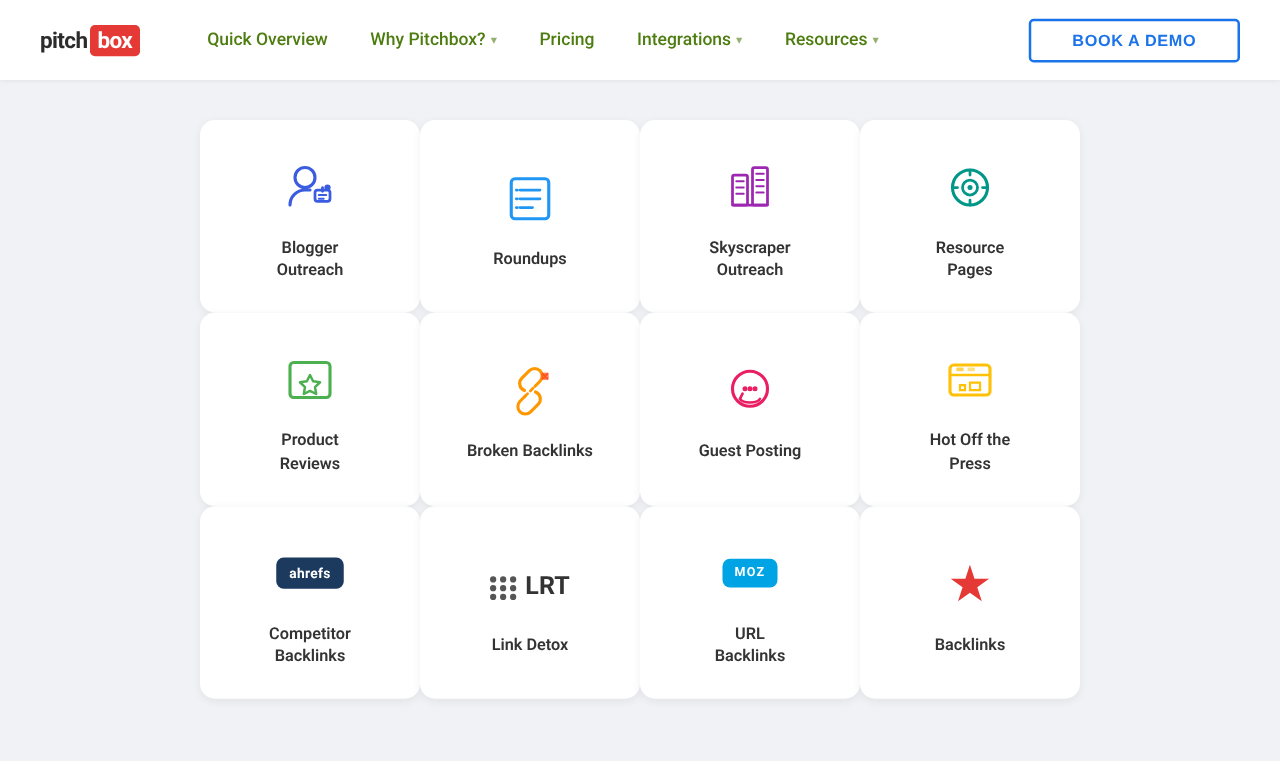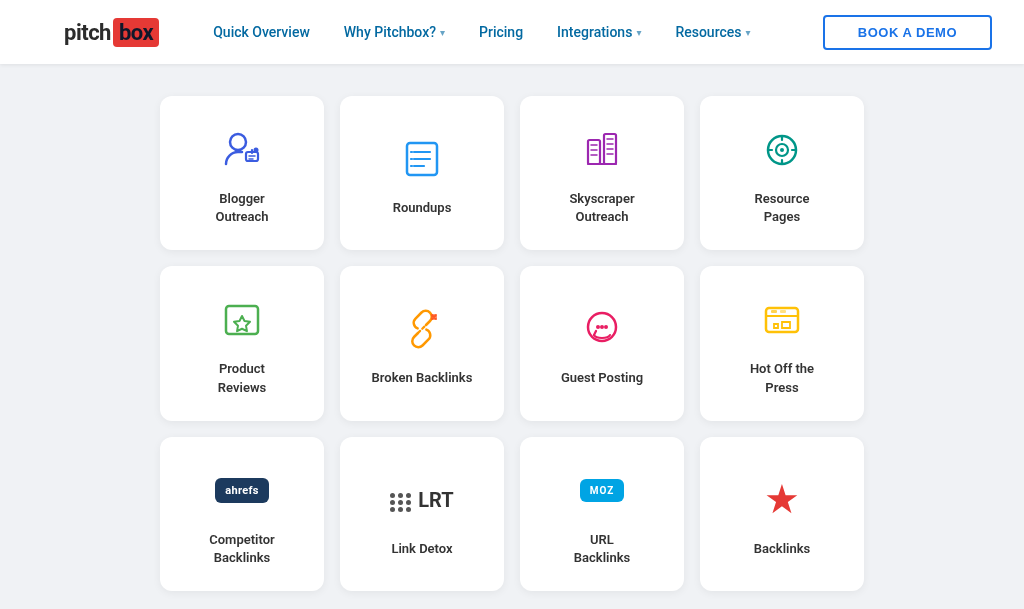--- a/index.html
+++ b/index.html
@@ -18,43 +18,42 @@
       padding: 0 32px;
       height: 64px;
       box-shadow: 0 1px 4px rgba(0,0,0,0.08);
       position: sticky;
       top: 0;
       z-index: 10;
     }
     .logo {
       display: flex;
       align-items: center;
-      font-size: 22px;
+      font-size: 18px;
       font-weight: 700;
       color: #2c2c2c;
       margin-right: 40px;
       text-decoration: none;
       letter-spacing: -0.5px;
-      margin-left: 32px;
     }
     .logo-box {
       background: #e53935;
-      color: #0f172a;
+      color: #ffffff;
       padding: 2px 6px;
       border-radius: 4px;
       margin-left: 2px;
     }
     .nav-links {
       display: flex;
       align-items: center;
       gap: 6px;
       flex: 1;
     }
     .nav-link {
-      color: #0369a1;
+      color: #4d7c0f;
       font-size: 14px;
       font-weight: 500;
       padding: 8px 14px;
       border-radius: 4px;
       cursor: pointer;
       display: flex;
       align-items: center;
       gap: 4px;
       white-space: nowrap;
       text-decoration: none;
@@ -82,21 +81,20 @@
     .main-content {
       padding: 32px 160px;
       background: #f0f2f5;
       min-height: calc(609px - 64px);
     }
 
     
     .cards-grid {
       display: grid;
       grid-template-columns: repeat(4, 1fr);
-      gap: 16px;
     }
 
     .card {
       background: #fff;
       border-radius: 12px;
       padding: 28px 20px 24px;
       display: flex;
       flex-direction: column;
       align-items: center;
       justify-content: center;

